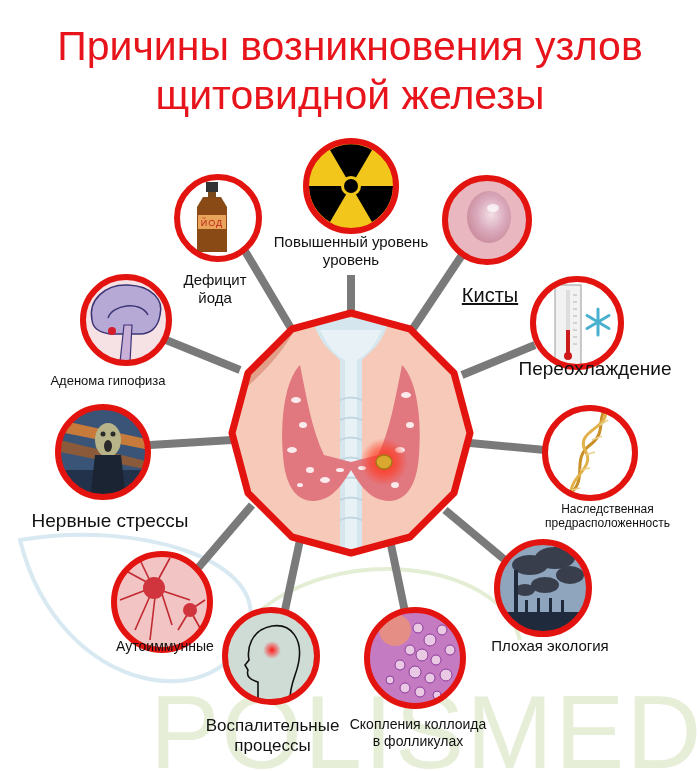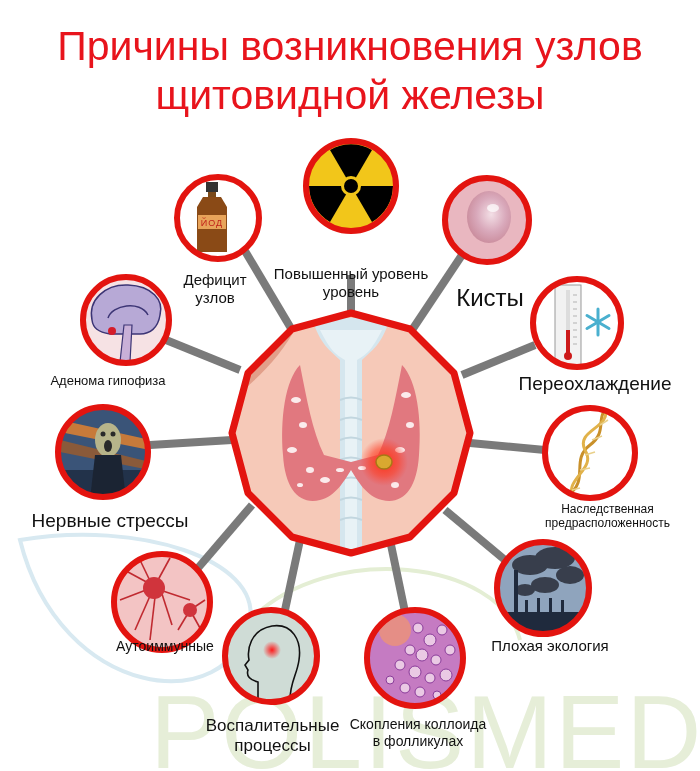--- a/index.html
+++ b/index.html
@@ -300,35 +300,35 @@
       <rect x="525" y="600" width="3" height="15" fill="#1f2a3d"></rect>
       <rect x="537" y="598" width="3" height="17" fill="#1f2a3d"></rect>
       <rect x="549" y="598" width="3" height="17" fill="#1f2a3d"></rect>
       <rect x="561" y="600" width="3" height="15" fill="#1f2a3d"></rect>
       <rect x="505" y="612" width="80" height="25" fill="#1f2a3d"></rect>
     </g>
     <circle cx="543" cy="588" r="46" fill="none" stroke="#e3140f" stroke-width="6"></circle>
   </g>
 </svg>
 
-<div class="lbl" style="left:245px; top:233px; width:212px; font-size:15px;margin-top:32px;">
+<div class="lbl" style="left:245px; top:233px; width:212px; font-size:15px;">
   <div>Повышенный уровень</div>
   <div>уровень</div>
 </div>
 <div class="lbl" style="left:160px; top:271px; width:110px; font-size:15px;">
   <div>Дефицит</div>
-  <div>узлов</div>
-</div>
-<div class="lbl" style="left:455px; top:284px; width:70px; font-size:24px;">
+  <div>йода</div>
+</div>
+<div class="lbl" style="left:455px; top:284px; width:70px; font-size:20px;text-decoration:underline;">
   <div>Кисты</div>
 </div>
 <div class="lbl" style="left:8px; top:373px; width:200px; font-size:13px;">
   <div>Аденома гипофиза</div>
 </div>
-<div class="lbl" style="left:490px; top:373px; width:210px; font-size:19px;">
+<div class="lbl" style="left:490px; top:358px; width:210px; font-size:19px;">
   <div>Переохлаждение</div>
 </div>
 <div class="lbl" style="left:10px; top:510px; width:200px; font-size:19px;">
   <div>Нервные стрессы</div>
 </div>
 <div class="lbl" style="left:520px; top:502px; width:175px; font-size:12px;">
   <div>Наследственная</div>
   <div>предрасположенность</div>
 </div>
 <div class="lbl" style="left:95px; top:638px; width:140px; font-size:14px;">

